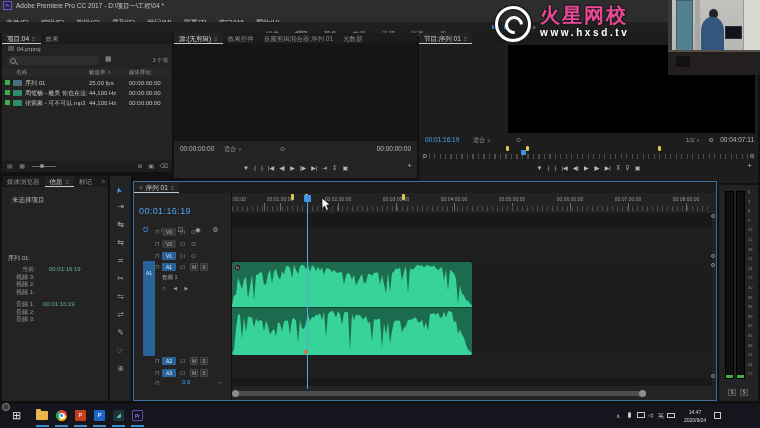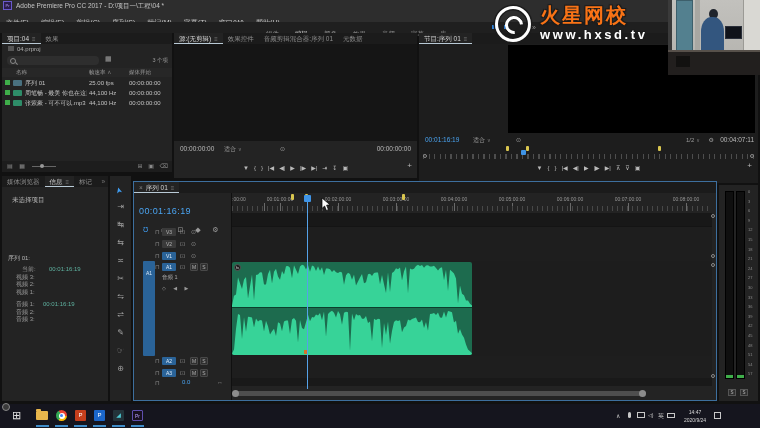--- a/index.html
+++ b/index.html
@@ -164,23 +164,23 @@
   #tr-ac{width:7px;height:7px;border:1px solid #c8c8c8;box-sizing:border-box;}
   #rec-dot{position:absolute;left:2px;top:403px;width:8px;height:8px;border-radius:50%;background:#3a3a3a;border:1px solid #888;box-sizing:border-box;z-index:70;}
   
   #wm{position:absolute;left:492px;top:3px;z-index:40;display:flex;}
   #wm-logo{position:relative;width:42px;height:42px;}
   #wm-ring{position:absolute;left:3px;top:3px;width:30px;height:30px;border:3px solid #fff;border-radius:50%;
     box-shadow:0 0 0 1.5px #1c1c1c, inset 0 0 0 1.5px #1c1c1c;}
   #wm-swirl{position:absolute;left:13px;top:13px;width:12px;height:12px;border:3px solid #fff;border-top-color:transparent;
     border-radius:50%;transform:rotate(130deg);box-shadow:0 0 1px #1c1c1c, inset 0 0 1px #1c1c1c;}
   #wm-text{margin-left:6px;}
-  #wm-name{font-size:20px;font-weight:bold;letter-spacing:2px;color:#f97316;line-height:24px;
+  #wm-name{font-size:20px;font-weight:bold;letter-spacing:2px;color:#ec4899;line-height:24px;
     text-shadow:1px 1px 0 #1c1c1c,-1px -1px 0 #1c1c1c,1px -1px 0 #1c1c1c,-1px 1px 0 #1c1c1c,0 0 2px #1c1c1c;}
-  #wm-url{font-size:13px;font-weight:bold;letter-spacing:2.6px;color:#fff;
+  #wm-url{font-size:10px;font-weight:bold;letter-spacing:2.6px;color:#fff;
     text-shadow:1px 1px 0 #1c1c1c,-1px -1px 0 #1c1c1c,1px -1px 0 #1c1c1c,-1px 1px 0 #1c1c1c;}
   
   #webcam{position:absolute;left:668px;top:0;width:92px;height:75px;background:linear-gradient(#c2c1bd,#b2b1ac);z-index:45;overflow:hidden;}
   #wc-edge{position:absolute;left:0;top:0;width:4px;height:75px;background:#3a3a3a;}
   #wc-door{position:absolute;left:8px;top:0;width:17px;height:60px;background:#53808f;border:1px solid #3d5f6b;box-sizing:border-box;}
   #wc-col{position:absolute;left:27px;top:0;width:5px;height:62px;background:#a8a7a2;}
   #wc-head{position:absolute;left:41px;top:9px;width:9px;height:10px;background:#1f242c;border-radius:50%;}
   #wc-body{position:absolute;left:33px;top:17px;width:23px;height:33px;background:#33567f;border-radius:45% 45% 0 0;}
   #wc-mon{position:absolute;left:57px;top:26px;width:17px;height:13px;background:#10131a;border:1px solid #2a2f3a;box-sizing:border-box;}
   #wc-wall{position:absolute;left:75px;top:0;width:17px;height:58px;background:#d9d8d3;border-left:1px solid #9b9a95;}

